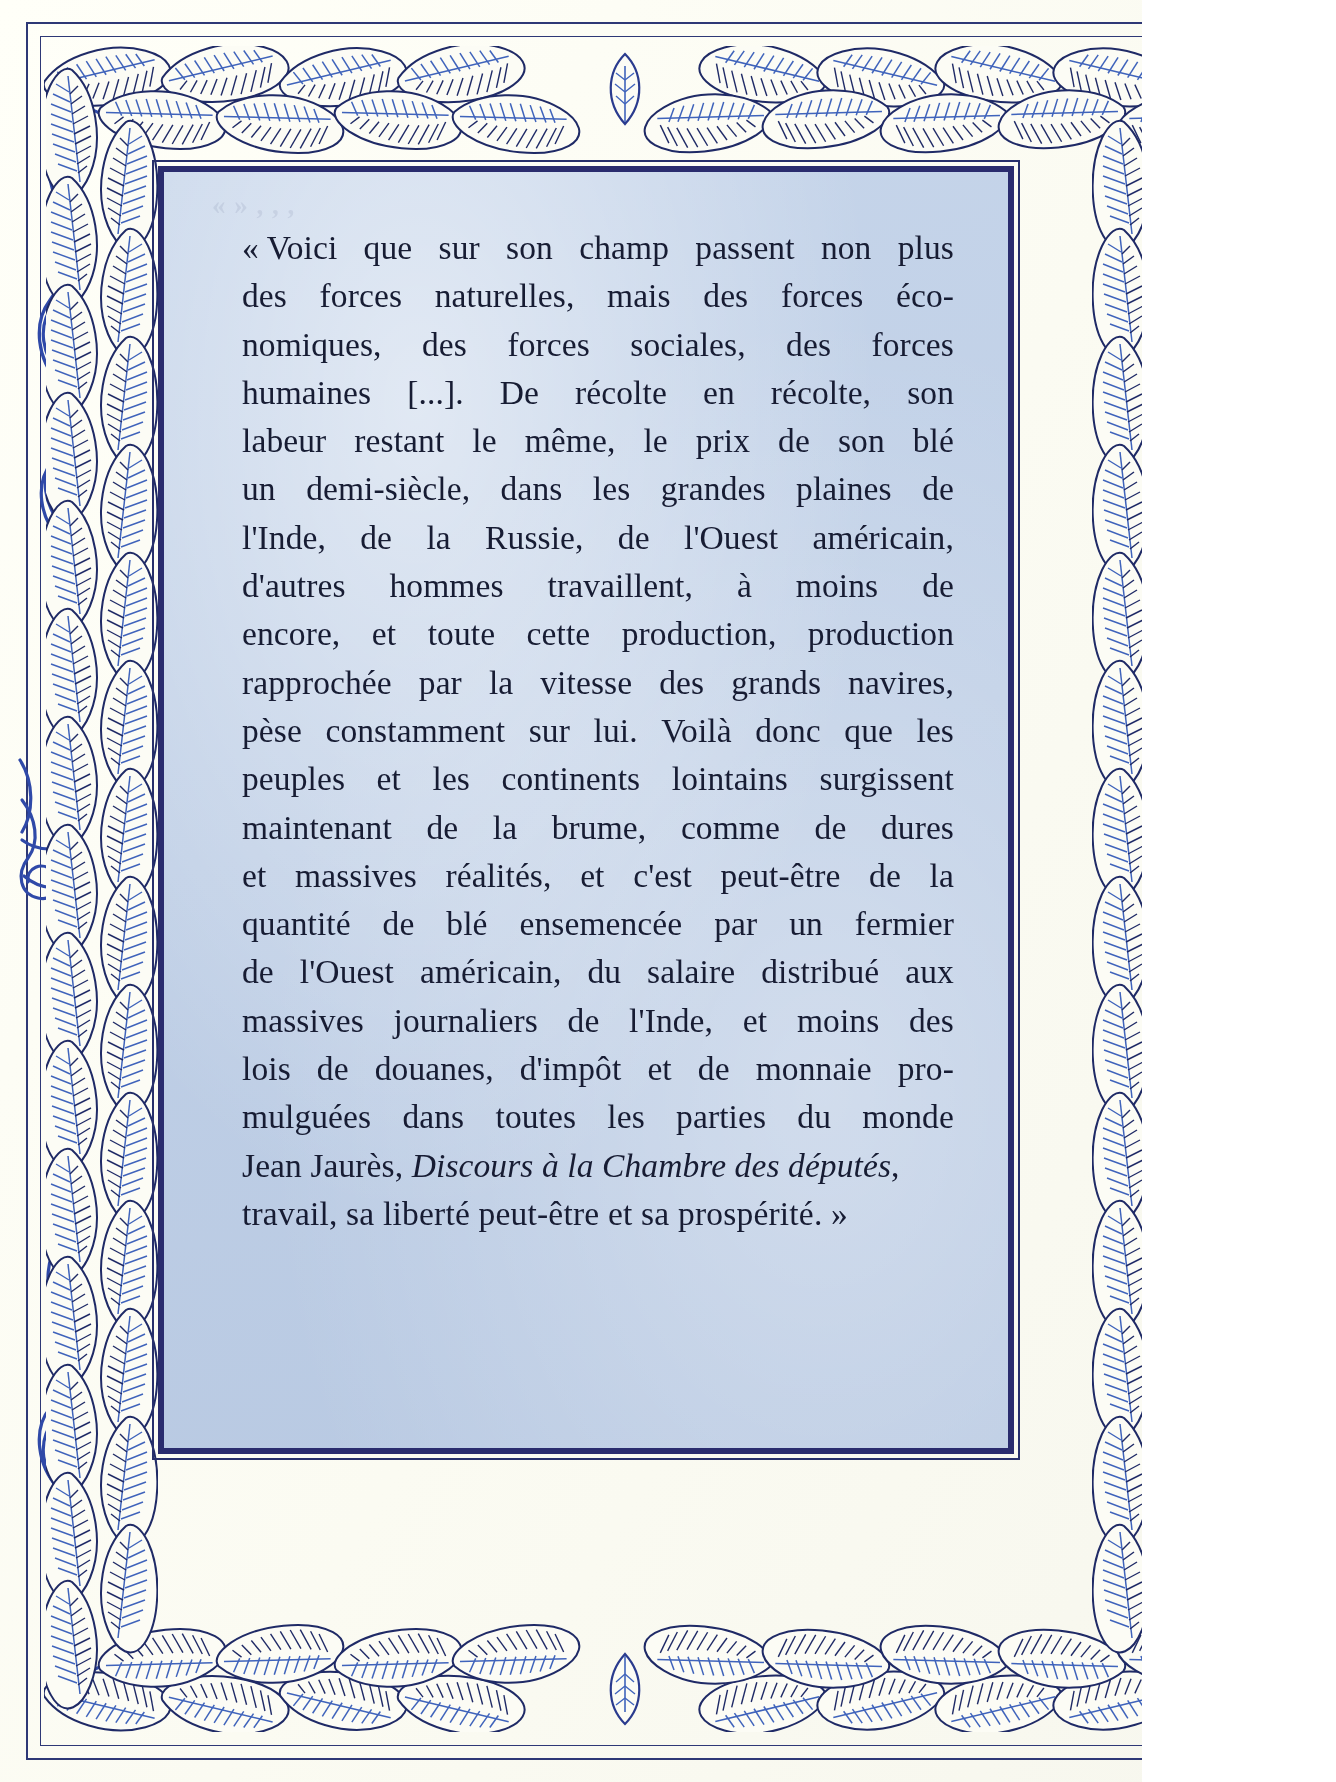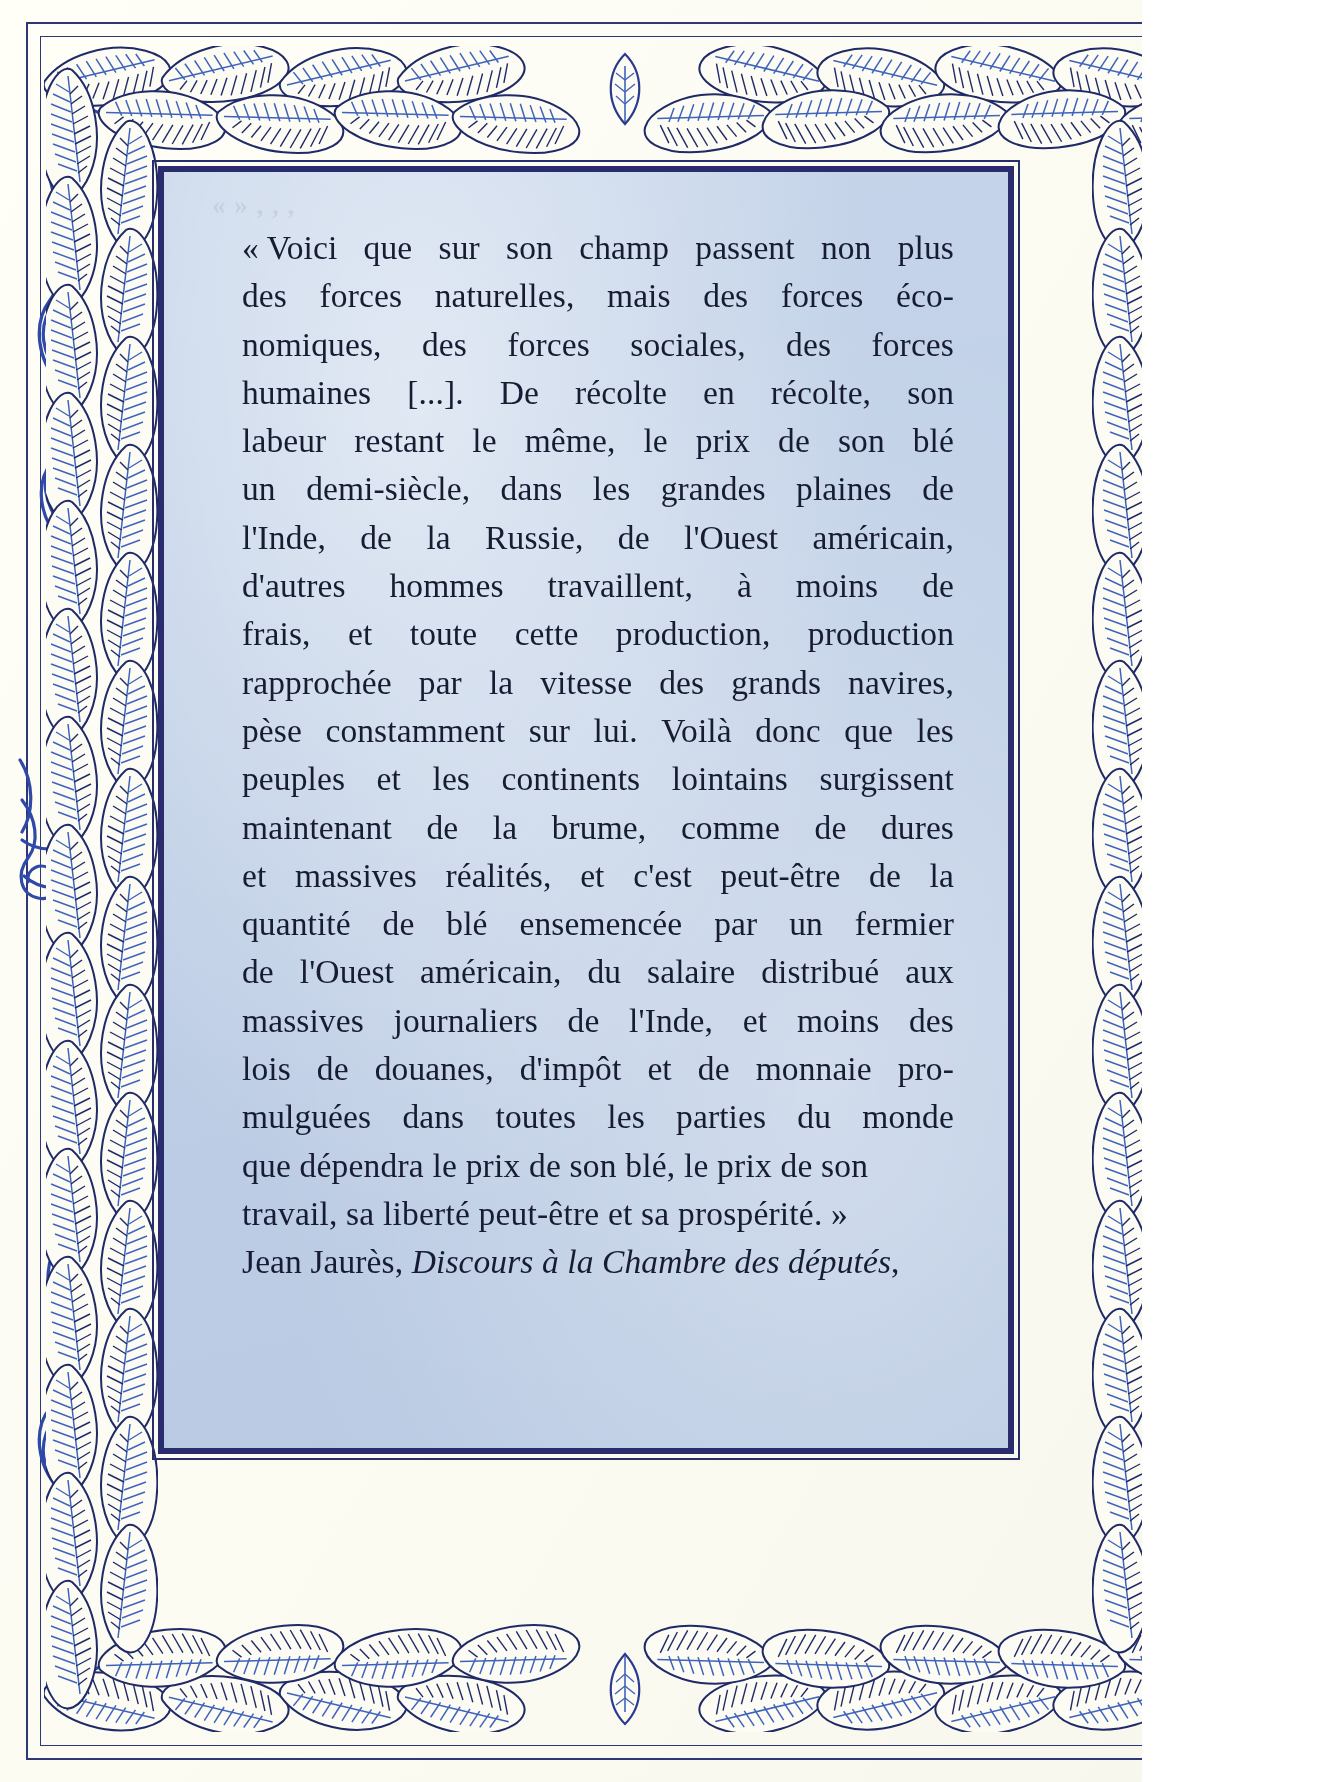--- a/index.html
+++ b/index.html
@@ -491,21 +491,21 @@
       <div class="qline just">
         <span>d'autres</span>
         <span>hommes</span>
         <span>travaillent,</span>
         <span>à</span>
         <span>moins</span>
         <span>de</span>
       </div>
 
       <div class="qline just">
-        <span>frais,</span>
+        <span>encore,</span>
         <span>et</span>
         <span>toute</span>
         <span>cette</span>
         <span>production,</span>
         <span>production</span>
       </div>
 
       <div class="qline just">
         <span>rapprochée</span>
         <span>par</span>
@@ -601,27 +601,26 @@
       <div class="qline just">
         <span>mulguées</span>
         <span>dans</span>
         <span>toutes</span>
         <span>les</span>
         <span>parties</span>
         <span>du</span>
         <span>monde</span>
       </div>
 
-      <div class="qline center-ish">que dépendra le prix de son blé, le prix de son</div>
-
-      <div class="qline center-ish">travail, sa liberté peut-être et sa prospérité. »</div>
 
       <div class="qline">
         <span>Jean Jaurès,</span><span>&nbsp;</span><span class="italic">Discours à la Chambre des députés</span><span>,</span>
       </div>
 
+      <div class="qline center-ish">travail, sa liberté peut-être et sa prospérité. »</div>
+
 
     </div>
   </div>
 
   <div id="page-edge-right"></div>
 
 </div>
 
 </body></html>

